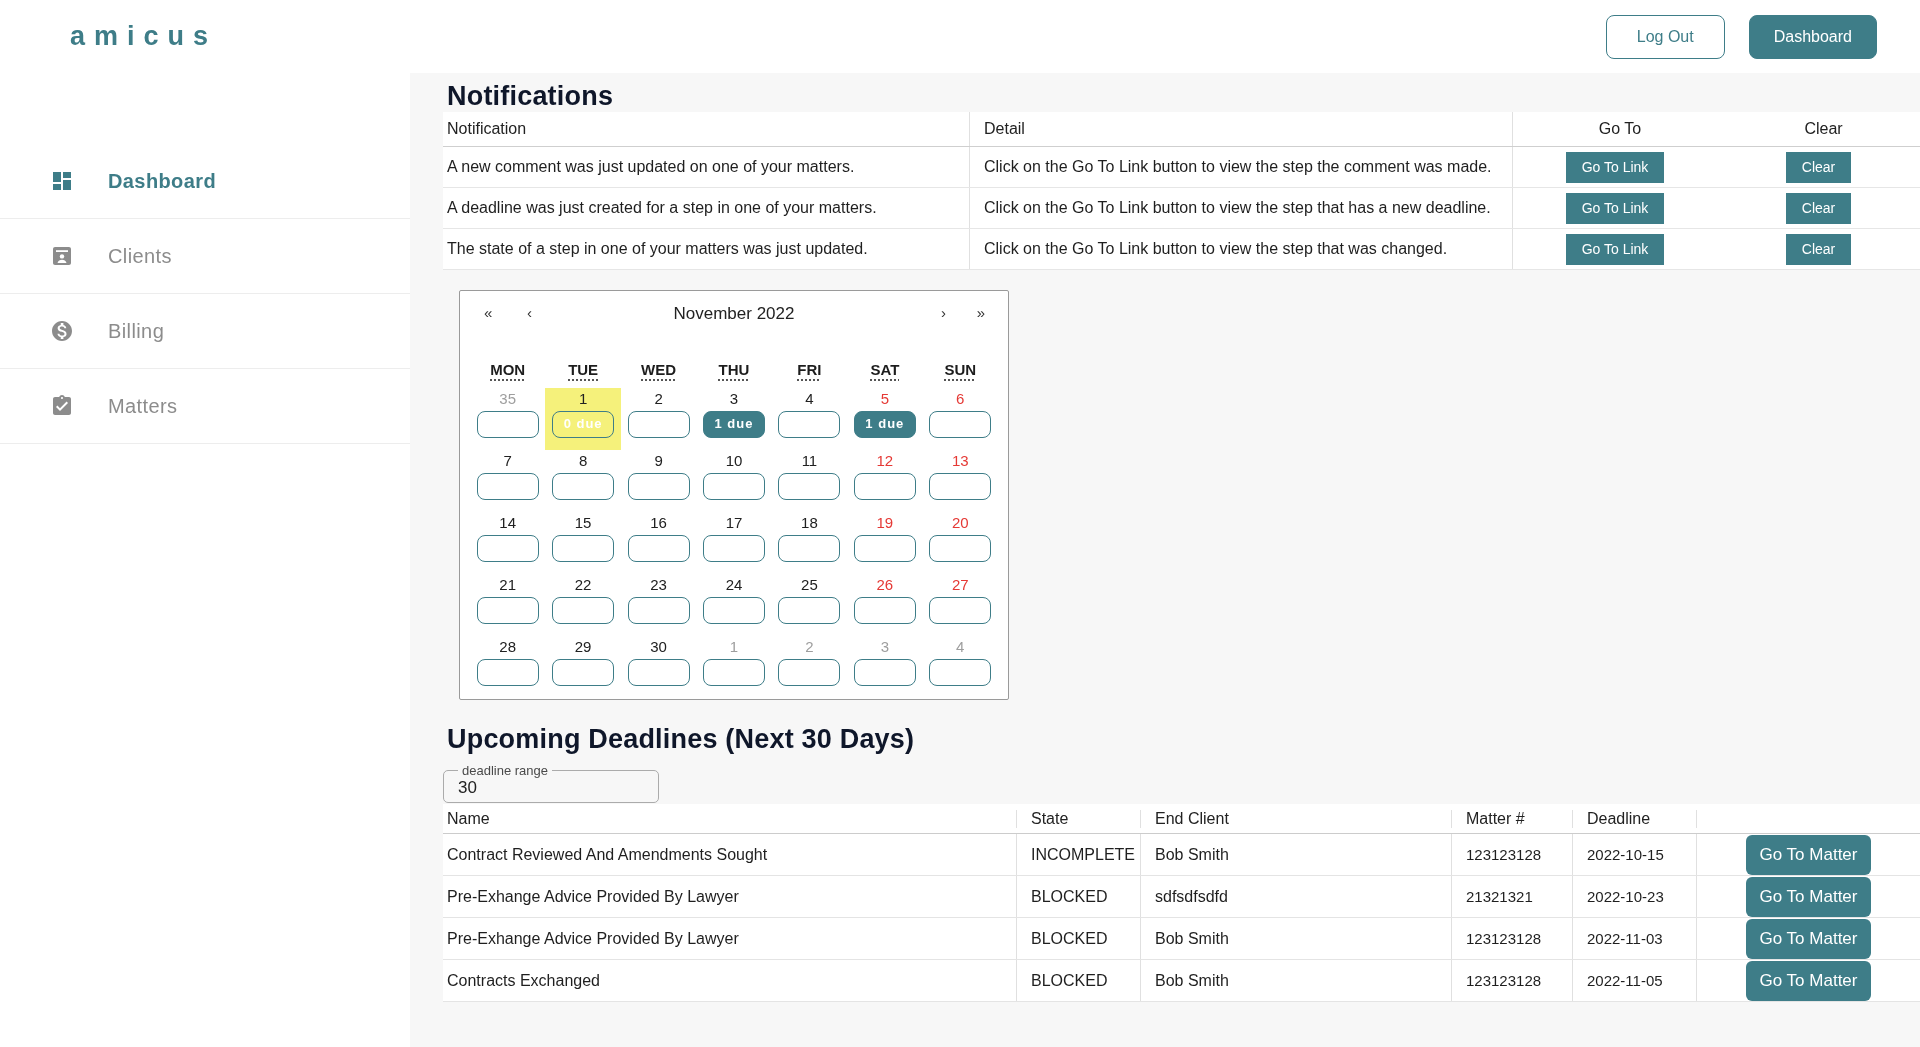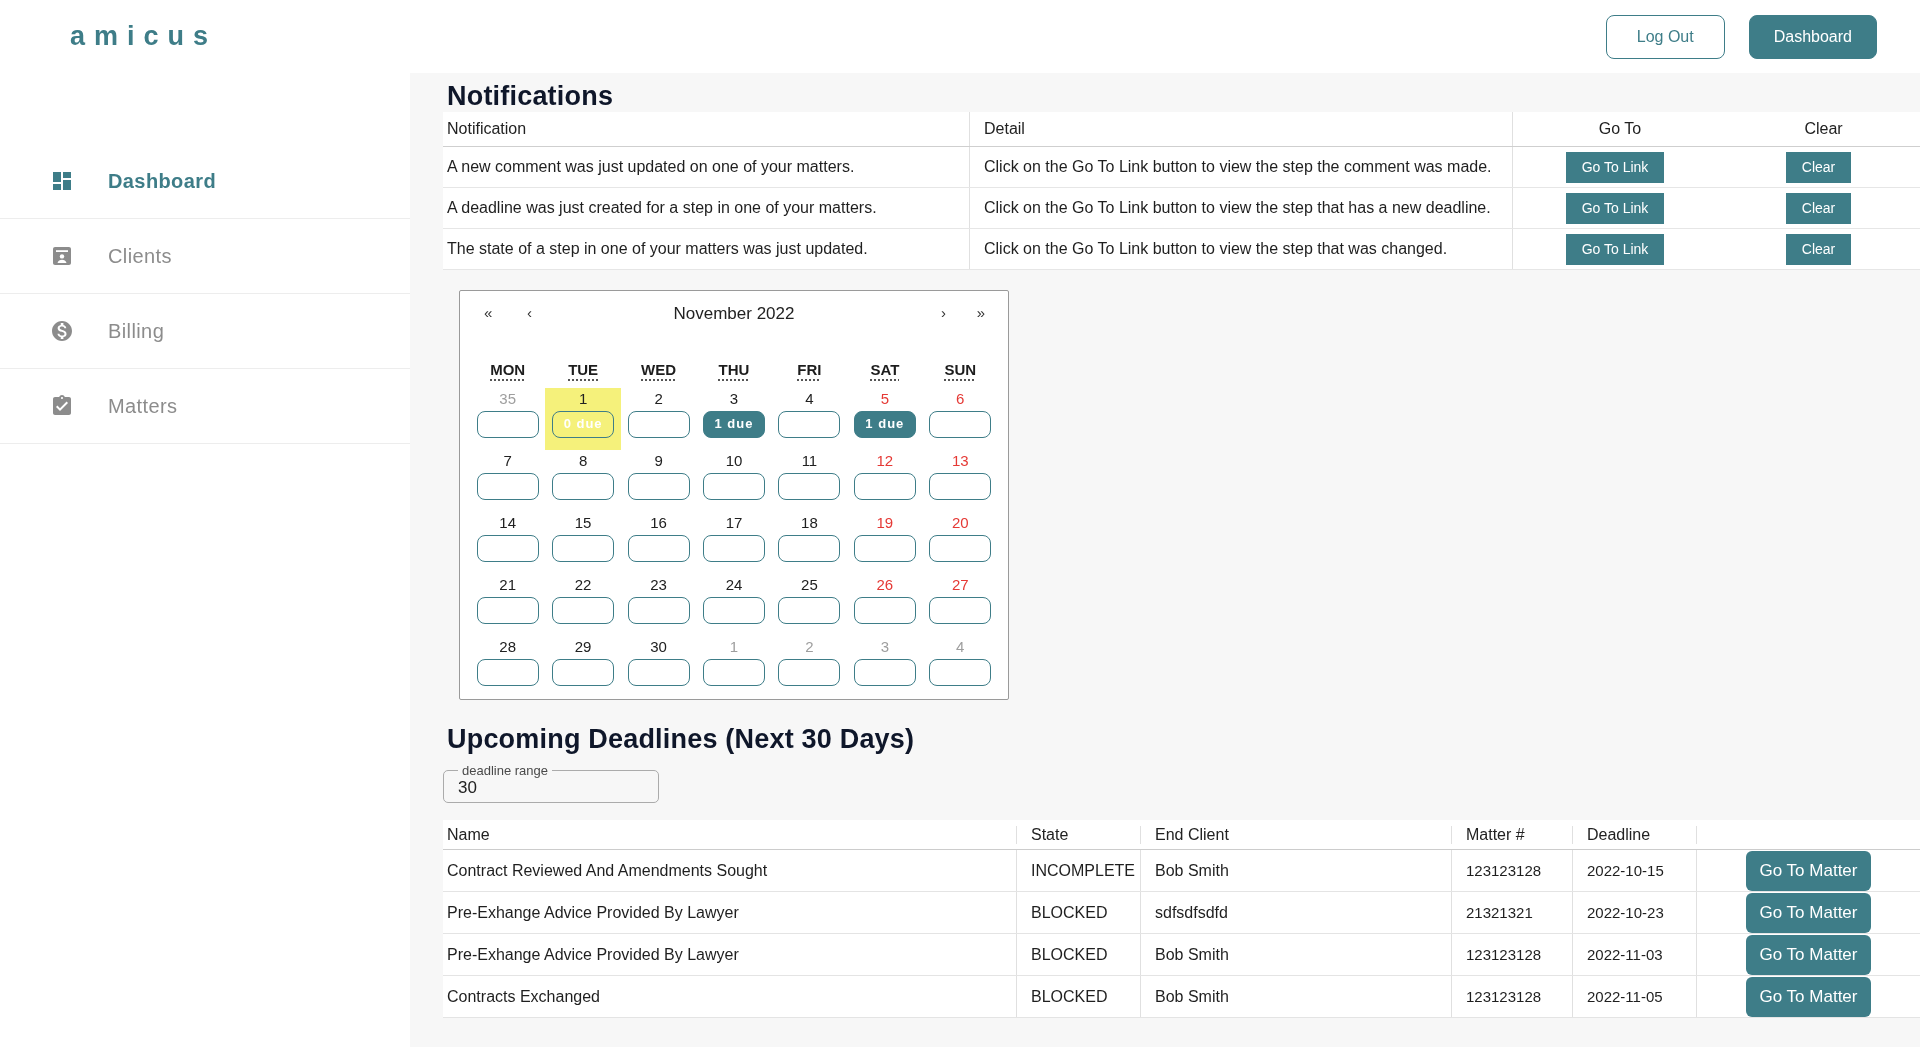--- a/index.html
+++ b/index.html
@@ -70,21 +70,21 @@
   .cal-slot.teal { background:#3e7d88; border-color:#3e7d88; }
   .cal-slot.yellow { background:transparent; }
 
   
   .dl-title { margin-top:24px; }
   .range-field { margin-top:8px; width:216px; height:40px; border:1px solid #ababab; border-radius:5px;
                  padding:0 0 0 8px; background:transparent; }
   .range-field legend { font-size:13px; color:#4a4a4a; padding:0 4px; margin-left:6px; }
   .range-field input { border:none; background:transparent; outline:none; font-size:17px; color:#222;
                        font-family:inherit; width:160px; padding:0 0 8px 6px; }
-  .dtable { margin-top:17px; background:#fff; width:1477px; }
+  .dtable { margin-top:1px; background:#fff; width:1477px; }
   .dt-head { display:grid; grid-template-columns:574px 124px 311px 121px 124px 1fr; height:30px; align-items:center;
              border-bottom:1px solid #cccccc; }
   .dt-head > div { font-size:16px; color:#222; }
   .dt-row { display:grid; grid-template-columns:574px 124px 311px 121px 124px 1fr; height:42px; align-items:center;
             border-bottom:1px solid #e4e4e4; }
   .dt-c { font-size:16px; color:#1f1f1f; height:100%; display:flex; align-items:center; }
   .dt-c1 { padding-left:4px; border-right:1px solid #e0e0e0; }
   .dt-c2, .dt-c3, .dt-c4, .dt-c5 { padding-left:14px; border-right:1px solid #e0e0e0; }
   .dt-c4, .dt-c5 { font-size:15px; }
   .dt-c6 { display:flex; justify-content:center; align-items:center; }

